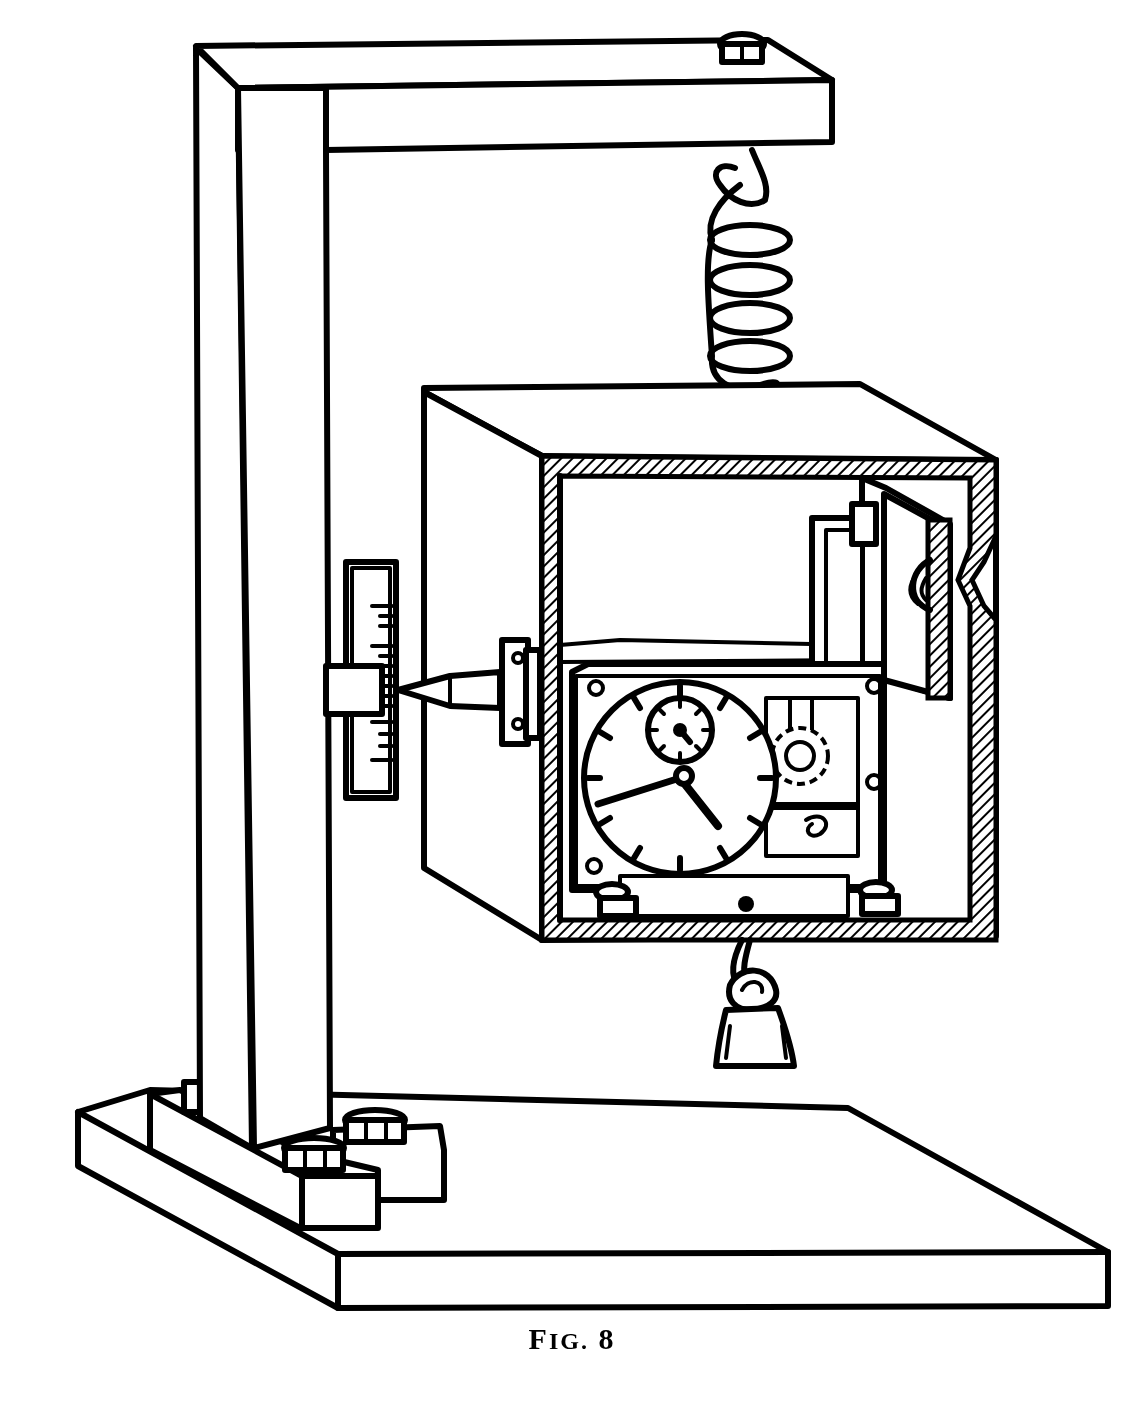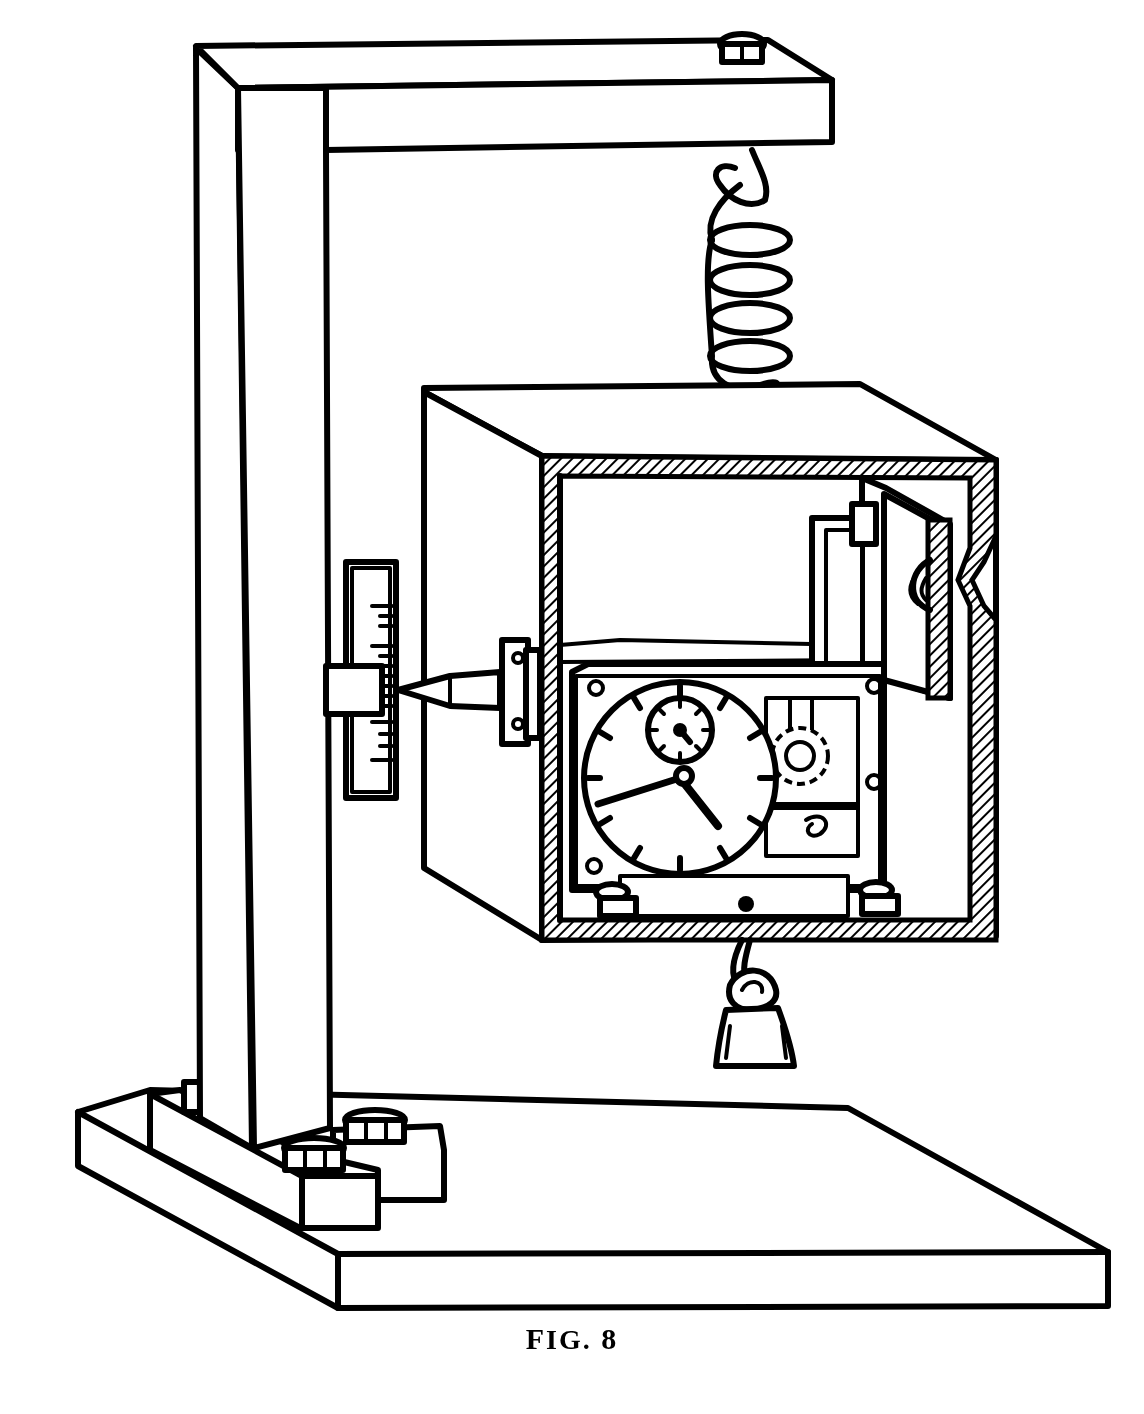--- a/index.html
+++ b/index.html
@@ -5,21 +5,21 @@
   html,body{margin:0;padding:0;background:#ffffff;}
   body{width:1144px;height:1414px;position:relative;overflow:hidden;font-family:"Liberation Serif","DejaVu Serif",serif;}
   #figure{position:absolute;left:0;top:0;width:1144px;height:1414px;}
   .ln{fill:none;stroke:#000;stroke-width:6;stroke-linejoin:round;stroke-linecap:round;}
   .lt{fill:none;stroke:#000;stroke-width:4;stroke-linejoin:round;stroke-linecap:round;}
   .wf{fill:#fff;stroke:#000;stroke-width:6;stroke-linejoin:round;}
   .wt{fill:#fff;stroke:#000;stroke-width:4;stroke-linejoin:round;}
   .blk{fill:#000;}
   .hatch{fill:url(#hatchPat);stroke:#000;stroke-width:5;}
   #caption{position:absolute;left:0;width:1144px;top:1322px;text-align:center;font-size:30px;font-weight:bold;letter-spacing:2px;color:#000;}
-  #caption .sc{font-size:28px;}
+  #caption .sc{font-size:24px;}
 </style>
 </head>
 <body>
 
 <svg id="figure" viewBox="0 0 1144 1414" xmlns="http://www.w3.org/2000/svg">
   <defs>
     <pattern id="hatchPat" patternUnits="userSpaceOnUse" width="8" height="8" patternTransform="rotate(45)">
       <rect width="8" height="8" fill="#fff"></rect>
       <line x1="0" y1="0" x2="0" y2="8" stroke="#000" stroke-width="4"></line>
     </pattern>

